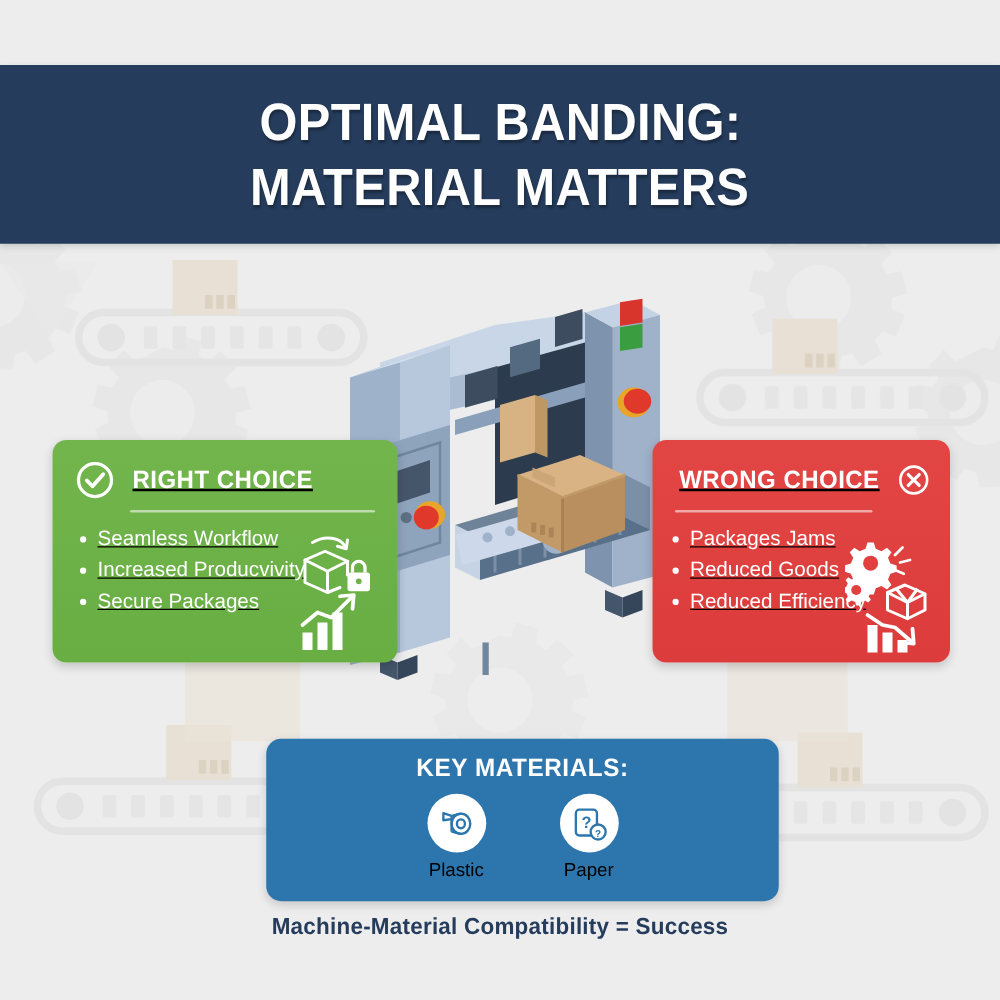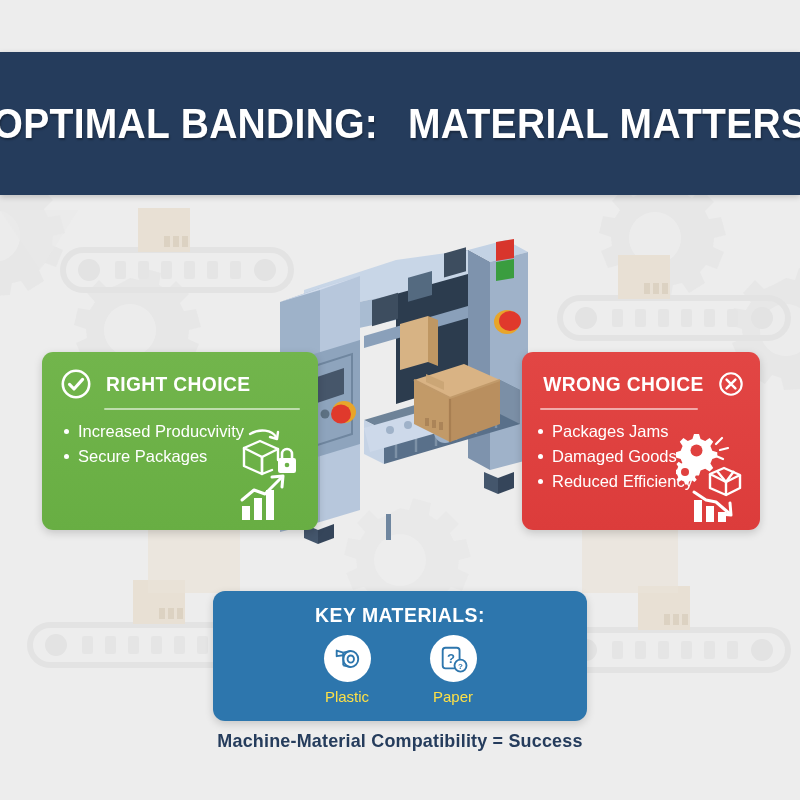--- a/index.html
+++ b/index.html
@@ -25,21 +25,21 @@
 
   
   .header-band {
     position: absolute;
     left: 0;
     top: 52px;
     width: 800px;
     height: 143px;
     background: #253c5c;
     display: flex;
-    flex-direction: row;
+    flex-direction: column;
     align-items: center;
     justify-content: center;
     box-shadow: 0 2px 6px rgba(0,0,0,0.18);
   }
   .header-line {
     color: #ffffff;
     font-family: "Liberation Sans Narrow", "Liberation Sans", sans-serif;
     font-weight: bold;
     font-size: 42px;
     letter-spacing: 0.3px;
@@ -48,20 +48,21 @@
     transform: scaleX(0.93);
     text-shadow: 1px 2px 2px rgba(0,0,0,0.30);
     white-space: nowrap;
   }
 
   
   .panel {
     position: absolute;
     border-radius: 11px;
     box-shadow: 0 3px 8px rgba(0,0,0,0.17);
+    text-decoration: underline;
   }
   .panel-green {
     left: 42px;
     top: 352px;
     width: 276px;
     height: 178px;
     background: #6cb248;
     background: linear-gradient(180deg,#72b54c 0%,#68ae43 100%);
   }
   .panel-red {
@@ -139,21 +140,21 @@
     top: 232px;
     width: 268px;
     height: 312px;
   }
 
   
   .materials-box {
     position: absolute;
     left: 213px;
     top: 591px;
-    width: 374px;
+    width: 410px;
     height: 130px;
     background: #2d76ad;
     border-radius: 12px;
     box-shadow: 0 3px 8px rgba(0,0,0,0.16);
   }
   .materials-title {
     color: #ffffff;
     text-align: center;
     font-family: "Liberation Sans Narrow", "Liberation Sans", sans-serif;
     font-weight: bold;
@@ -177,21 +178,21 @@
   .material-circle {
     width: 47px;
     height: 47px;
     border-radius: 50%;
     background: #ffffff;
     display: flex;
     align-items: center;
     justify-content: center;
   }
   .material-label {
-    color: #fde047;
+    color: #000000;
     font-size: 15px;
     margin-top: 6px;
   }
 
   .footer-text {
     position: absolute;
     left: 0;
     top: 730px;
     width: 800px;
     text-align: center;
@@ -355,20 +356,21 @@
   <div class="panel panel-green">
     <div class="panel-head">
       <svg width="32" height="32" viewBox="0 0 32 32">
         <circle cx="16" cy="16" r="13.2" fill="none" stroke="#ffffff" stroke-width="2.6"></circle>
         <path d="M9.5 16.4 L14 21 L22.6 11.4" fill="none" stroke="#ffffff" stroke-width="3.1" stroke-linecap="round" stroke-linejoin="round"></path>
       </svg>
       <span class="panel-title">RIGHT CHOICE</span>
     </div>
     <div class="panel-divider"></div>
     <ul class="bullets">
+      <li>Seamless Workflow</li>
       <li>Increased Producvivity</li>
       <li>Secure Packages</li>
     </ul>
     <svg class="panel-icon-cluster pic-green" width="74" height="96" viewBox="0 0 74 96">
 
       <g fill="none" stroke="#ffffff" stroke-width="2.4" stroke-linejoin="round" stroke-linecap="round">
         <path d="M10,20 L26,13 L44,21 L28,29 Z"></path>
         <path d="M10,20 L10,38 L28,46 L28,29"></path>
         <path d="M44,21 L44,32"></path>
         <path d="M28,29 L28,46 L38,42"></path>
@@ -395,21 +397,21 @@
     <div class="panel-head">
       <span class="panel-title">WRONG CHOICE</span>
       <svg width="32" height="32" viewBox="0 0 32 32">
         <circle cx="16" cy="16" r="13.2" fill="none" stroke="#ffffff" stroke-width="2.6"></circle>
         <path d="M10.6 10.6 L21.4 21.4 M21.4 10.6 L10.6 21.4" fill="none" stroke="#ffffff" stroke-width="3.1" stroke-linecap="round"></path>
       </svg>
     </div>
     <div class="panel-divider"></div>
     <ul class="bullets">
       <li>Packages Jams</li>
-      <li>Damaged Goods</li>
+      <li>Reduced Goods</li>
       <li>Reduced Efficiency</li>
     </ul>
     <svg class="panel-icon-cluster pic-red" width="76" height="96" viewBox="0 0 76 96">
 
       <g>
         <path d="M18,4 l5,0 l1.6,5 l4.6,1.9 l4.4,-2.8 l3.6,3.6 l-2.8,4.4 l1.9,4.6 l5,1.6
                  l0,5 l-5,1.6 l-1.9,4.6 l2.8,4.4 l-3.6,3.6 l-4.4,-2.8 l-4.6,1.9 l-1.6,5
                  l-5,0 l-1.6,-5 l-4.6,-1.9 l-4.4,2.8 l-3.6,-3.6 l2.8,-4.4 l-1.9,-4.6
                  l-5,-1.6 l0,-5 l5,-1.6 l1.9,-4.6 l-2.8,-4.4 l3.6,-3.6 l4.4,2.8 l4.6,-1.9 Z" fill="#ffffff"></path>
         <circle cx="20.5" cy="20.5" r="6" fill="#e0413f"></circle>

